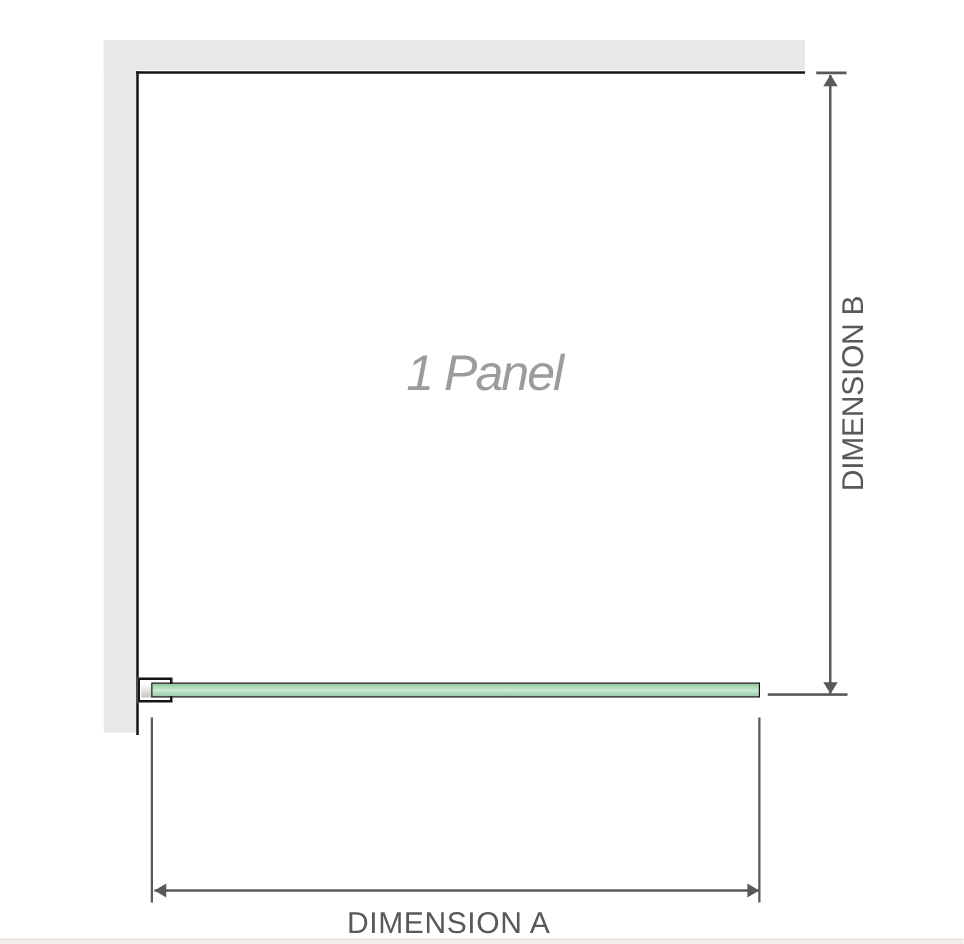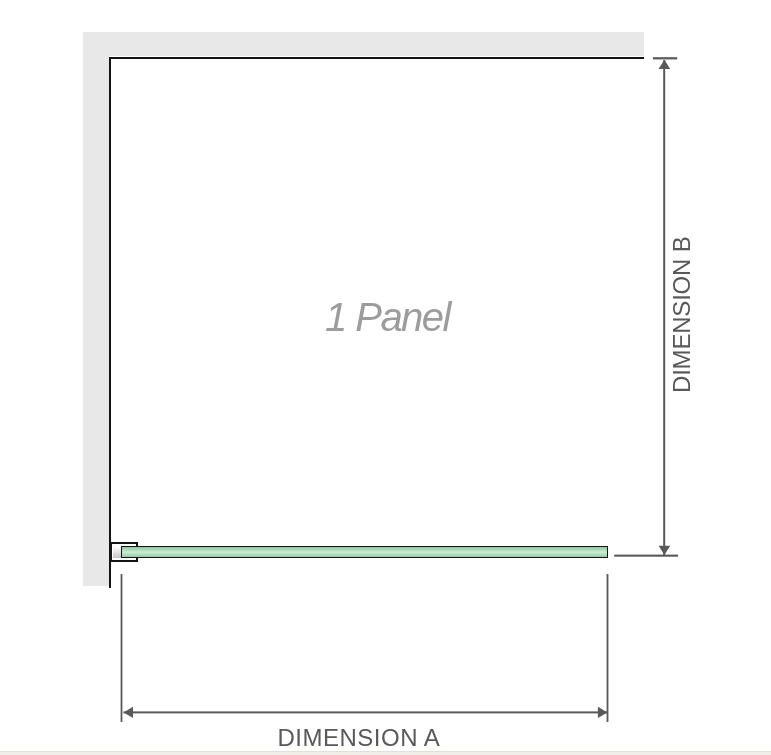--- a/index.html
+++ b/index.html
@@ -9,21 +9,21 @@
 </style>
 </head>
 <body>
 
 <div class="abs" style="left:83px;top:32px;width:561px;height:24px;background:#e8e8e8;"></div>
 
 <div class="abs" style="left:83px;top:32px;width:26px;height:554px;background:#e8e8e8;"></div>
 
 <div class="abs" style="left:109px;top:57.4px;width:533px;height:528.6px;border-left:2.2px solid #141414;border-top:2.2px solid #141414;"></div>
 
-<div class="abs" style="left:325px;top:279px;font-size:40px;line-height:40px;font-style:italic;letter-spacing:-1.55px;color:#9c9c9c;white-space:nowrap;margin-top:18px;">1 Panel</div>
+<div class="abs" style="left:325px;top:279px;font-size:40px;line-height:40px;font-style:italic;letter-spacing:-1.55px;color:#9c9c9c;white-space:nowrap;">1 Panel</div>
 
 <svg class="abs" style="left:0;top:0;" width="771" height="755" viewBox="0 0 771 755">
 
   <g>
       <rect x="653" y="57.2" width="24.2" height="2.2" fill="#595959"></rect>
     </g>
 
   <g>
       <rect x="614.2" y="554.6" width="63.8" height="2.1" fill="#595959"></rect>
     </g>

